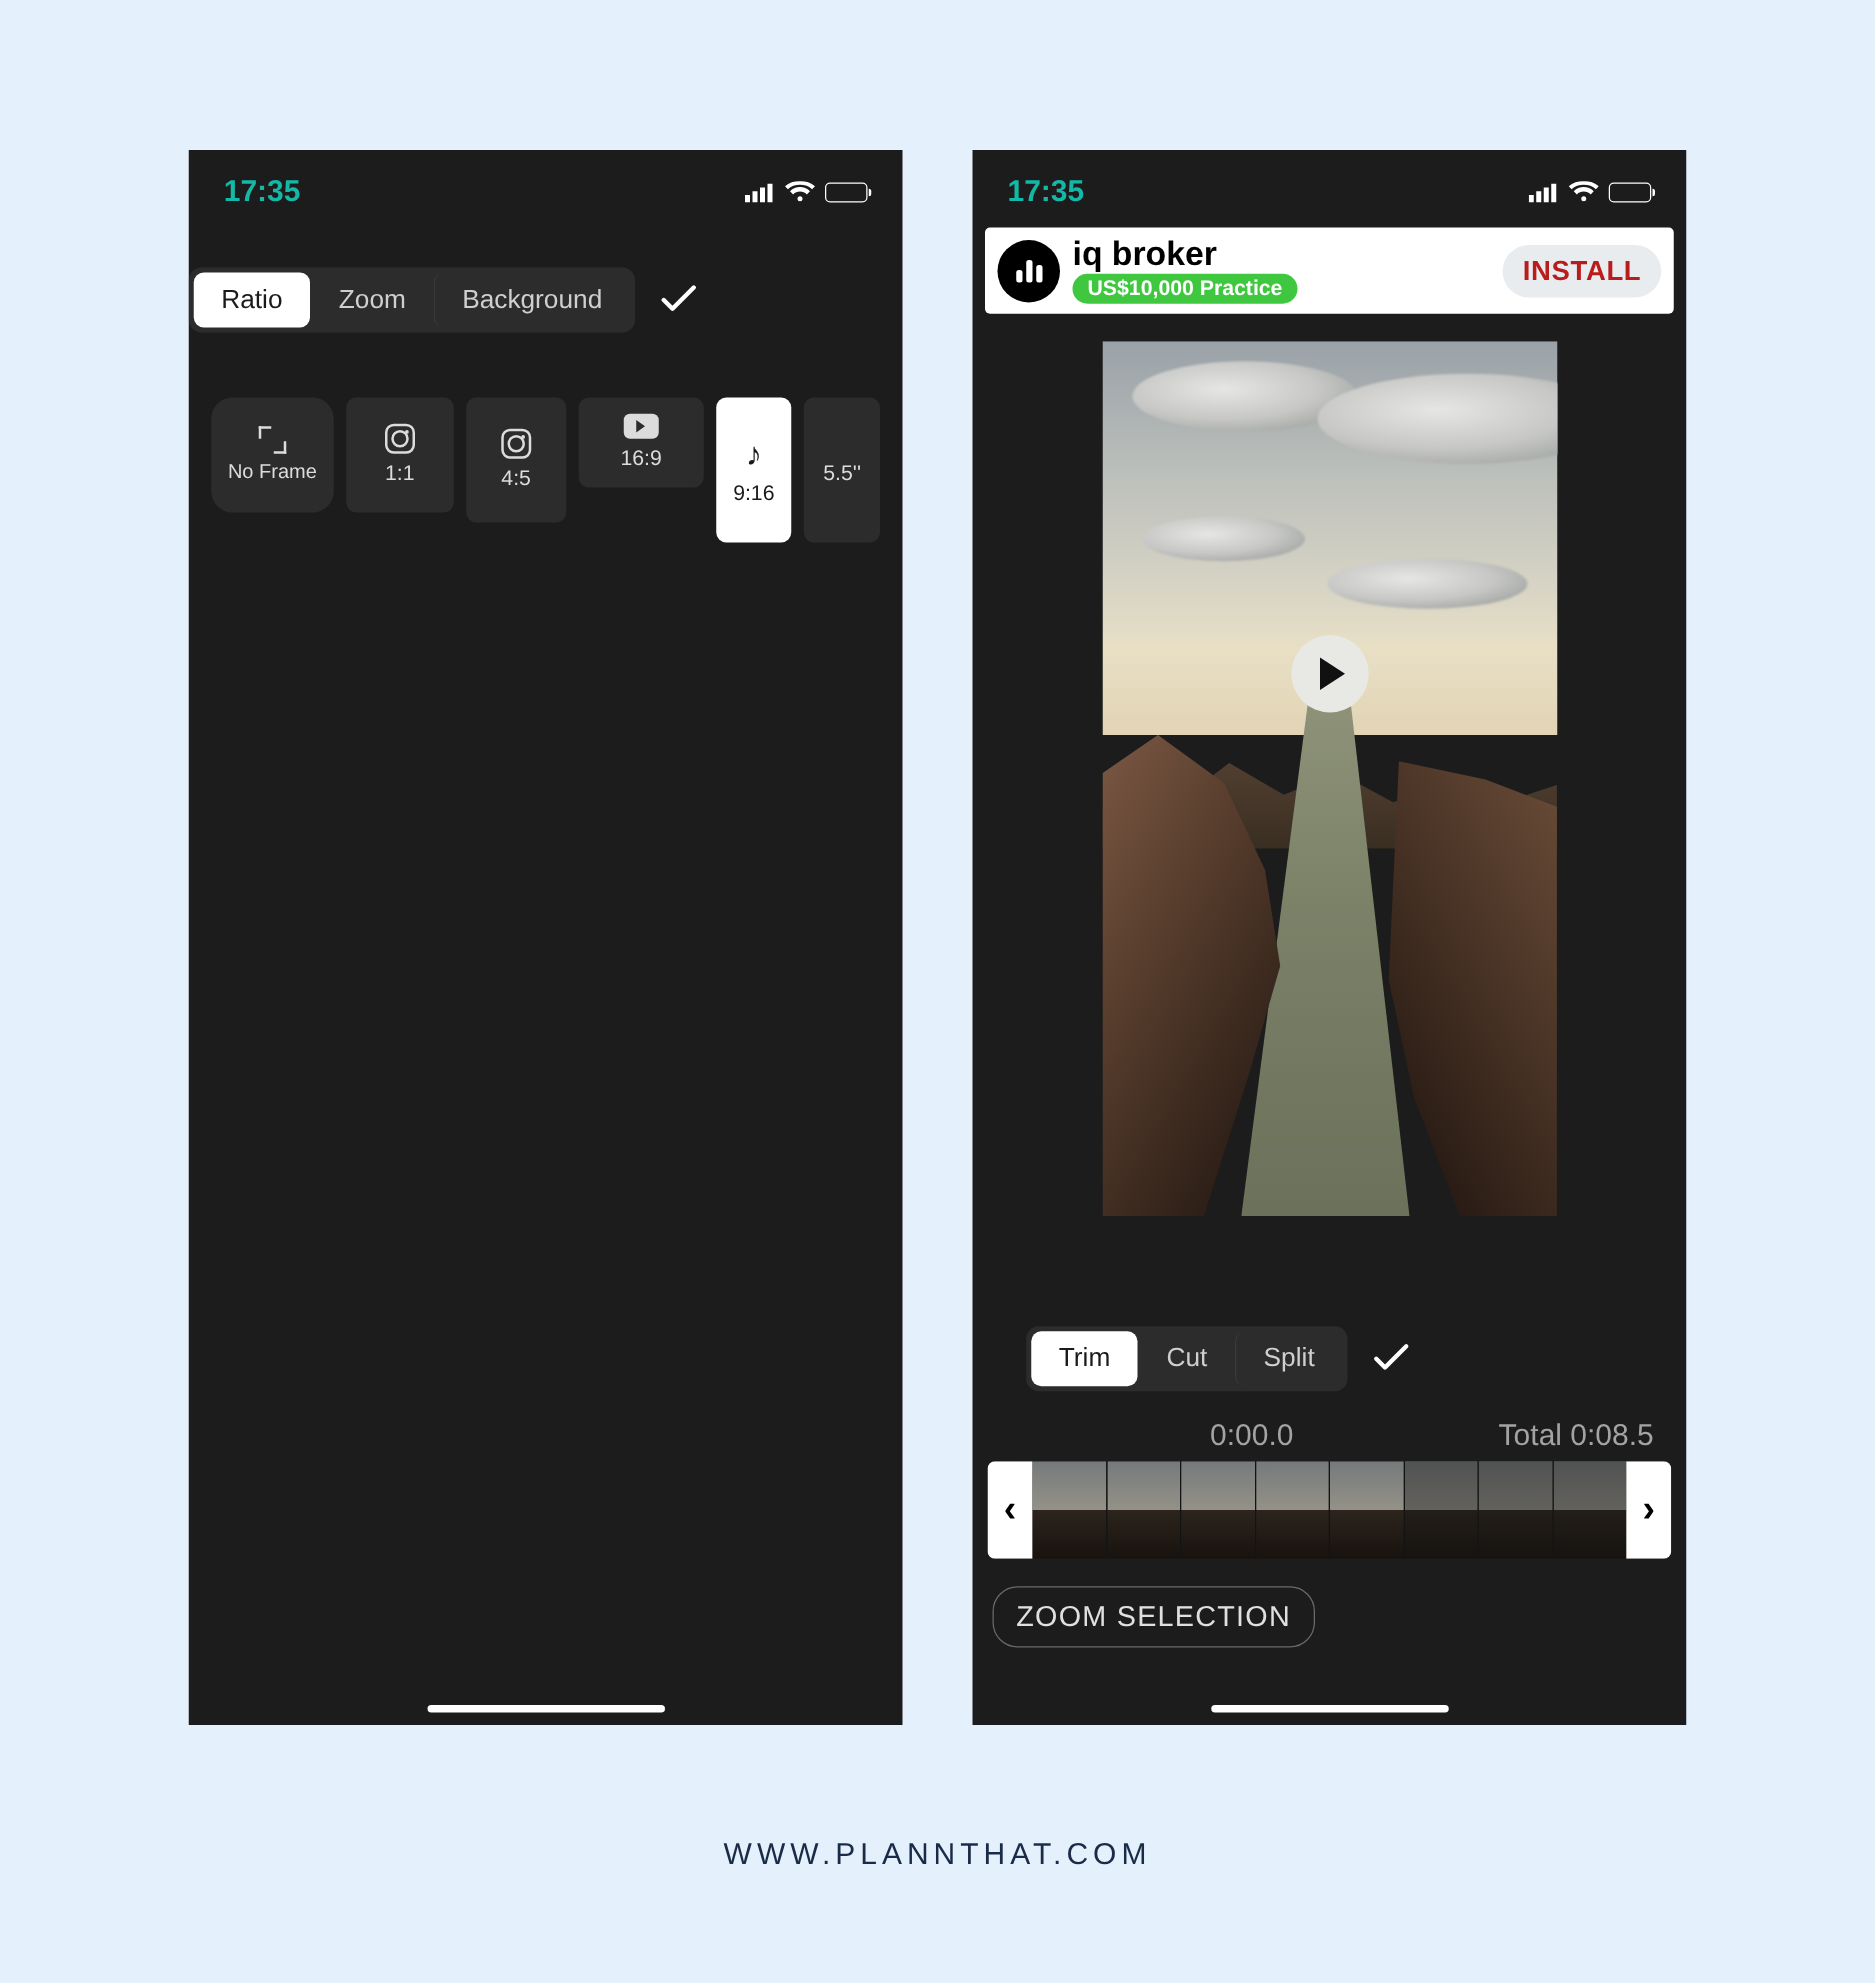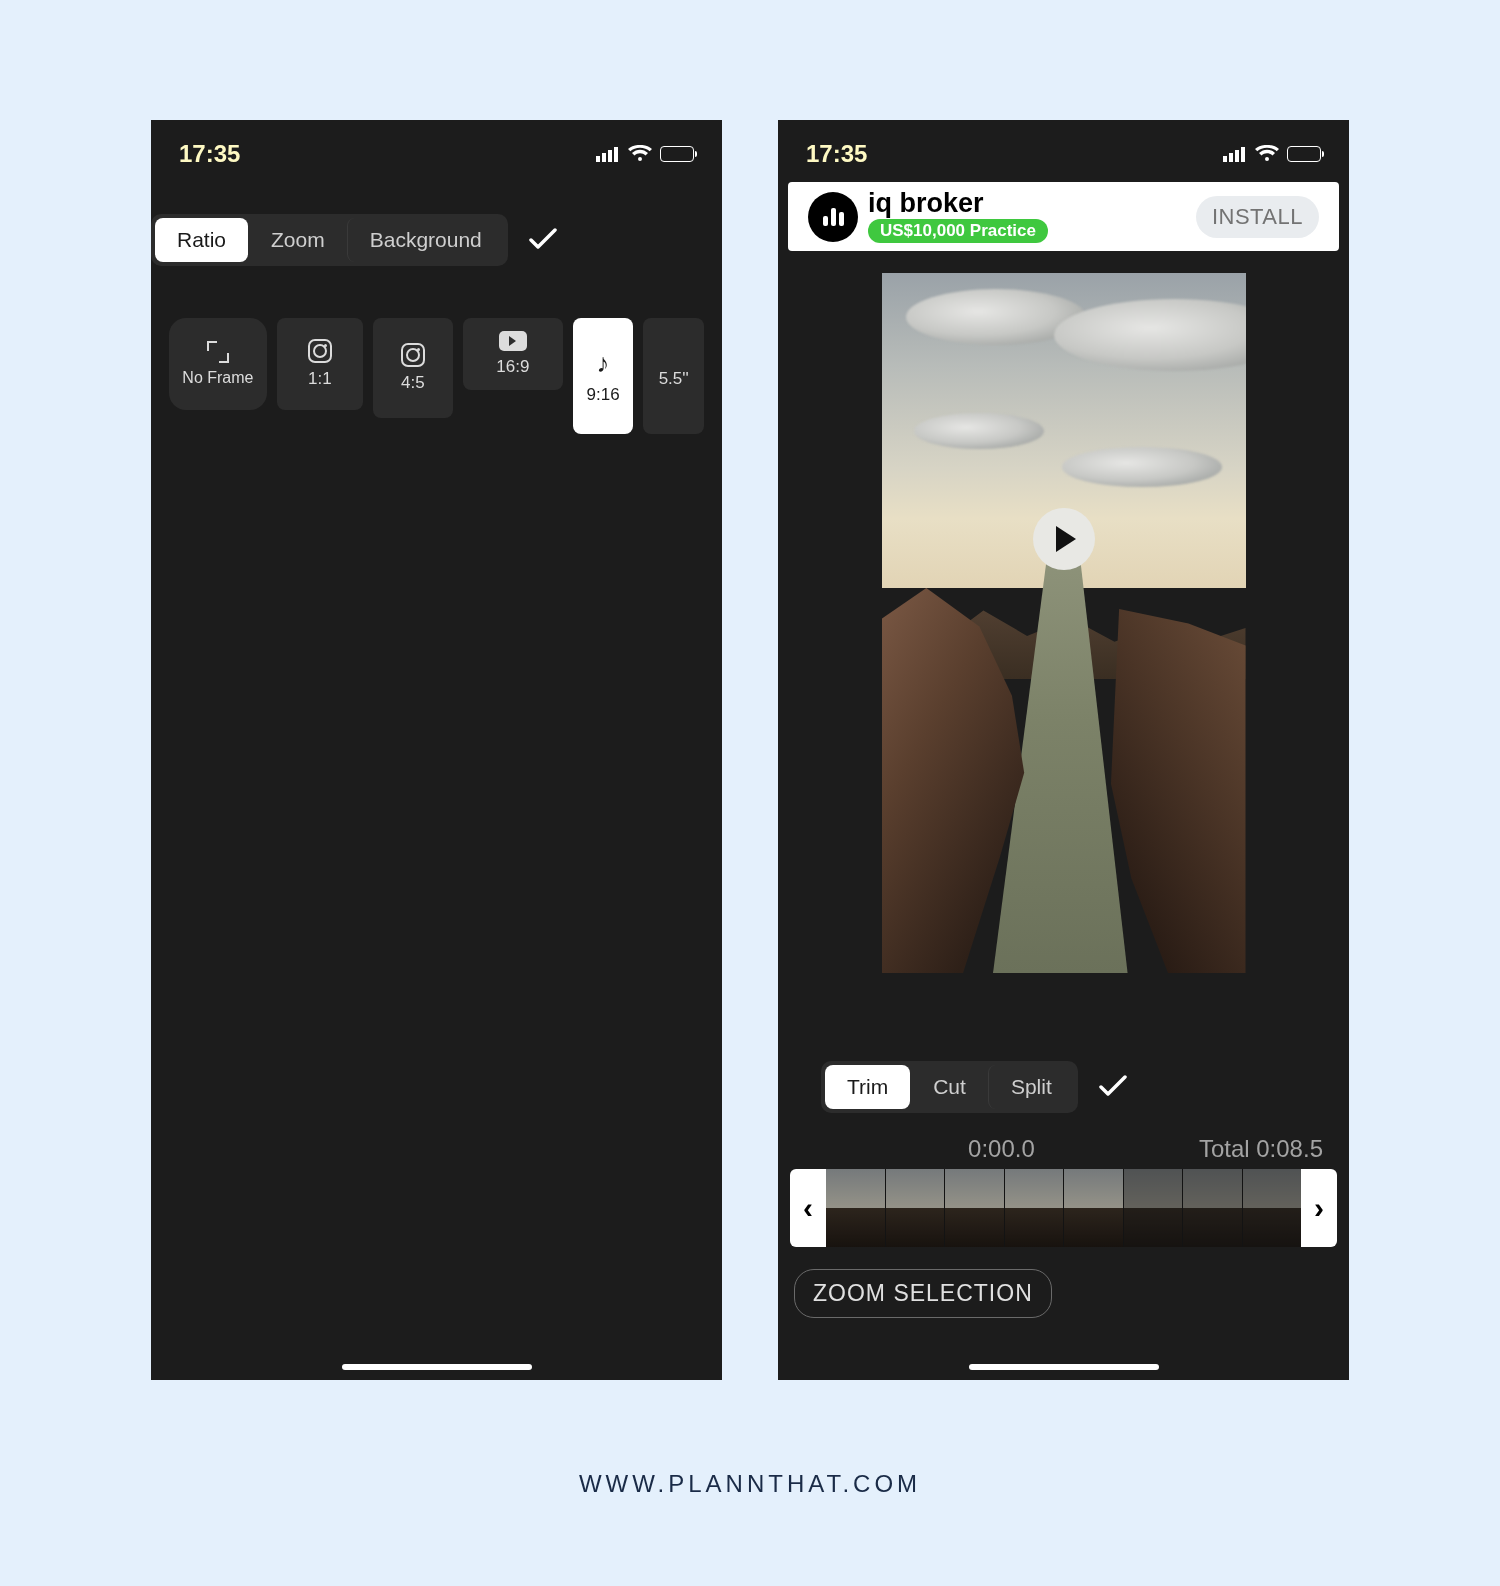--- a/index.html
+++ b/index.html
@@ -21,21 +21,21 @@
     height: 1260px;
     background: #1c1c1c;
     position: relative;
     overflow: hidden;
   }
   .status-bar {
     display: flex;
     justify-content: space-between;
     align-items: center;
     padding: 16px 28px 4px;
-    color: #fef9c3;
+    color: #14b8a6;
     font-weight: 600;
     font-size: 24px;
     height: 56px;
   }
   .status-right {
     display: flex;
     align-items: center;
     gap: 8px;
   }
   .signal-icon, .wifi-icon { display: inline-flex; }
@@ -60,21 +60,21 @@
     border-radius: 2px 0 0 2px;
   }
 
   
   .ad-banner {
     margin: 6px 10px 0;
     background: #fff;
     border-radius: 4px;
     display: flex;
     align-items: center;
-    padding: 8px 20px;
+    padding: 8px 10px;
     gap: 10px;
   }
   .ad-icon {
     width: 50px; height: 50px;
     background: #000;
     border-radius: 50%;
     display: flex;
     align-items: center;
     justify-content: center;
   }
@@ -90,22 +90,22 @@
     color: #fff;
     display: inline-block;
     padding: 2px 12px;
     border-radius: 12px;
     font-size: 17px;
     font-weight: 600;
     margin-top: 2px;
   }
   .install-btn {
     background: #e9ecef;
-    color: #737373;
-    font-weight: 400;
+    color: #b91c1c;
+    font-weight: 700;
     font-size: 22px;
     padding: 8px 16px;
     border-radius: 22px;
     border: none;
     letter-spacing: 0.5px;
   }
 
   .video-pane {
     position: relative;
     margin: 6px auto 0;

